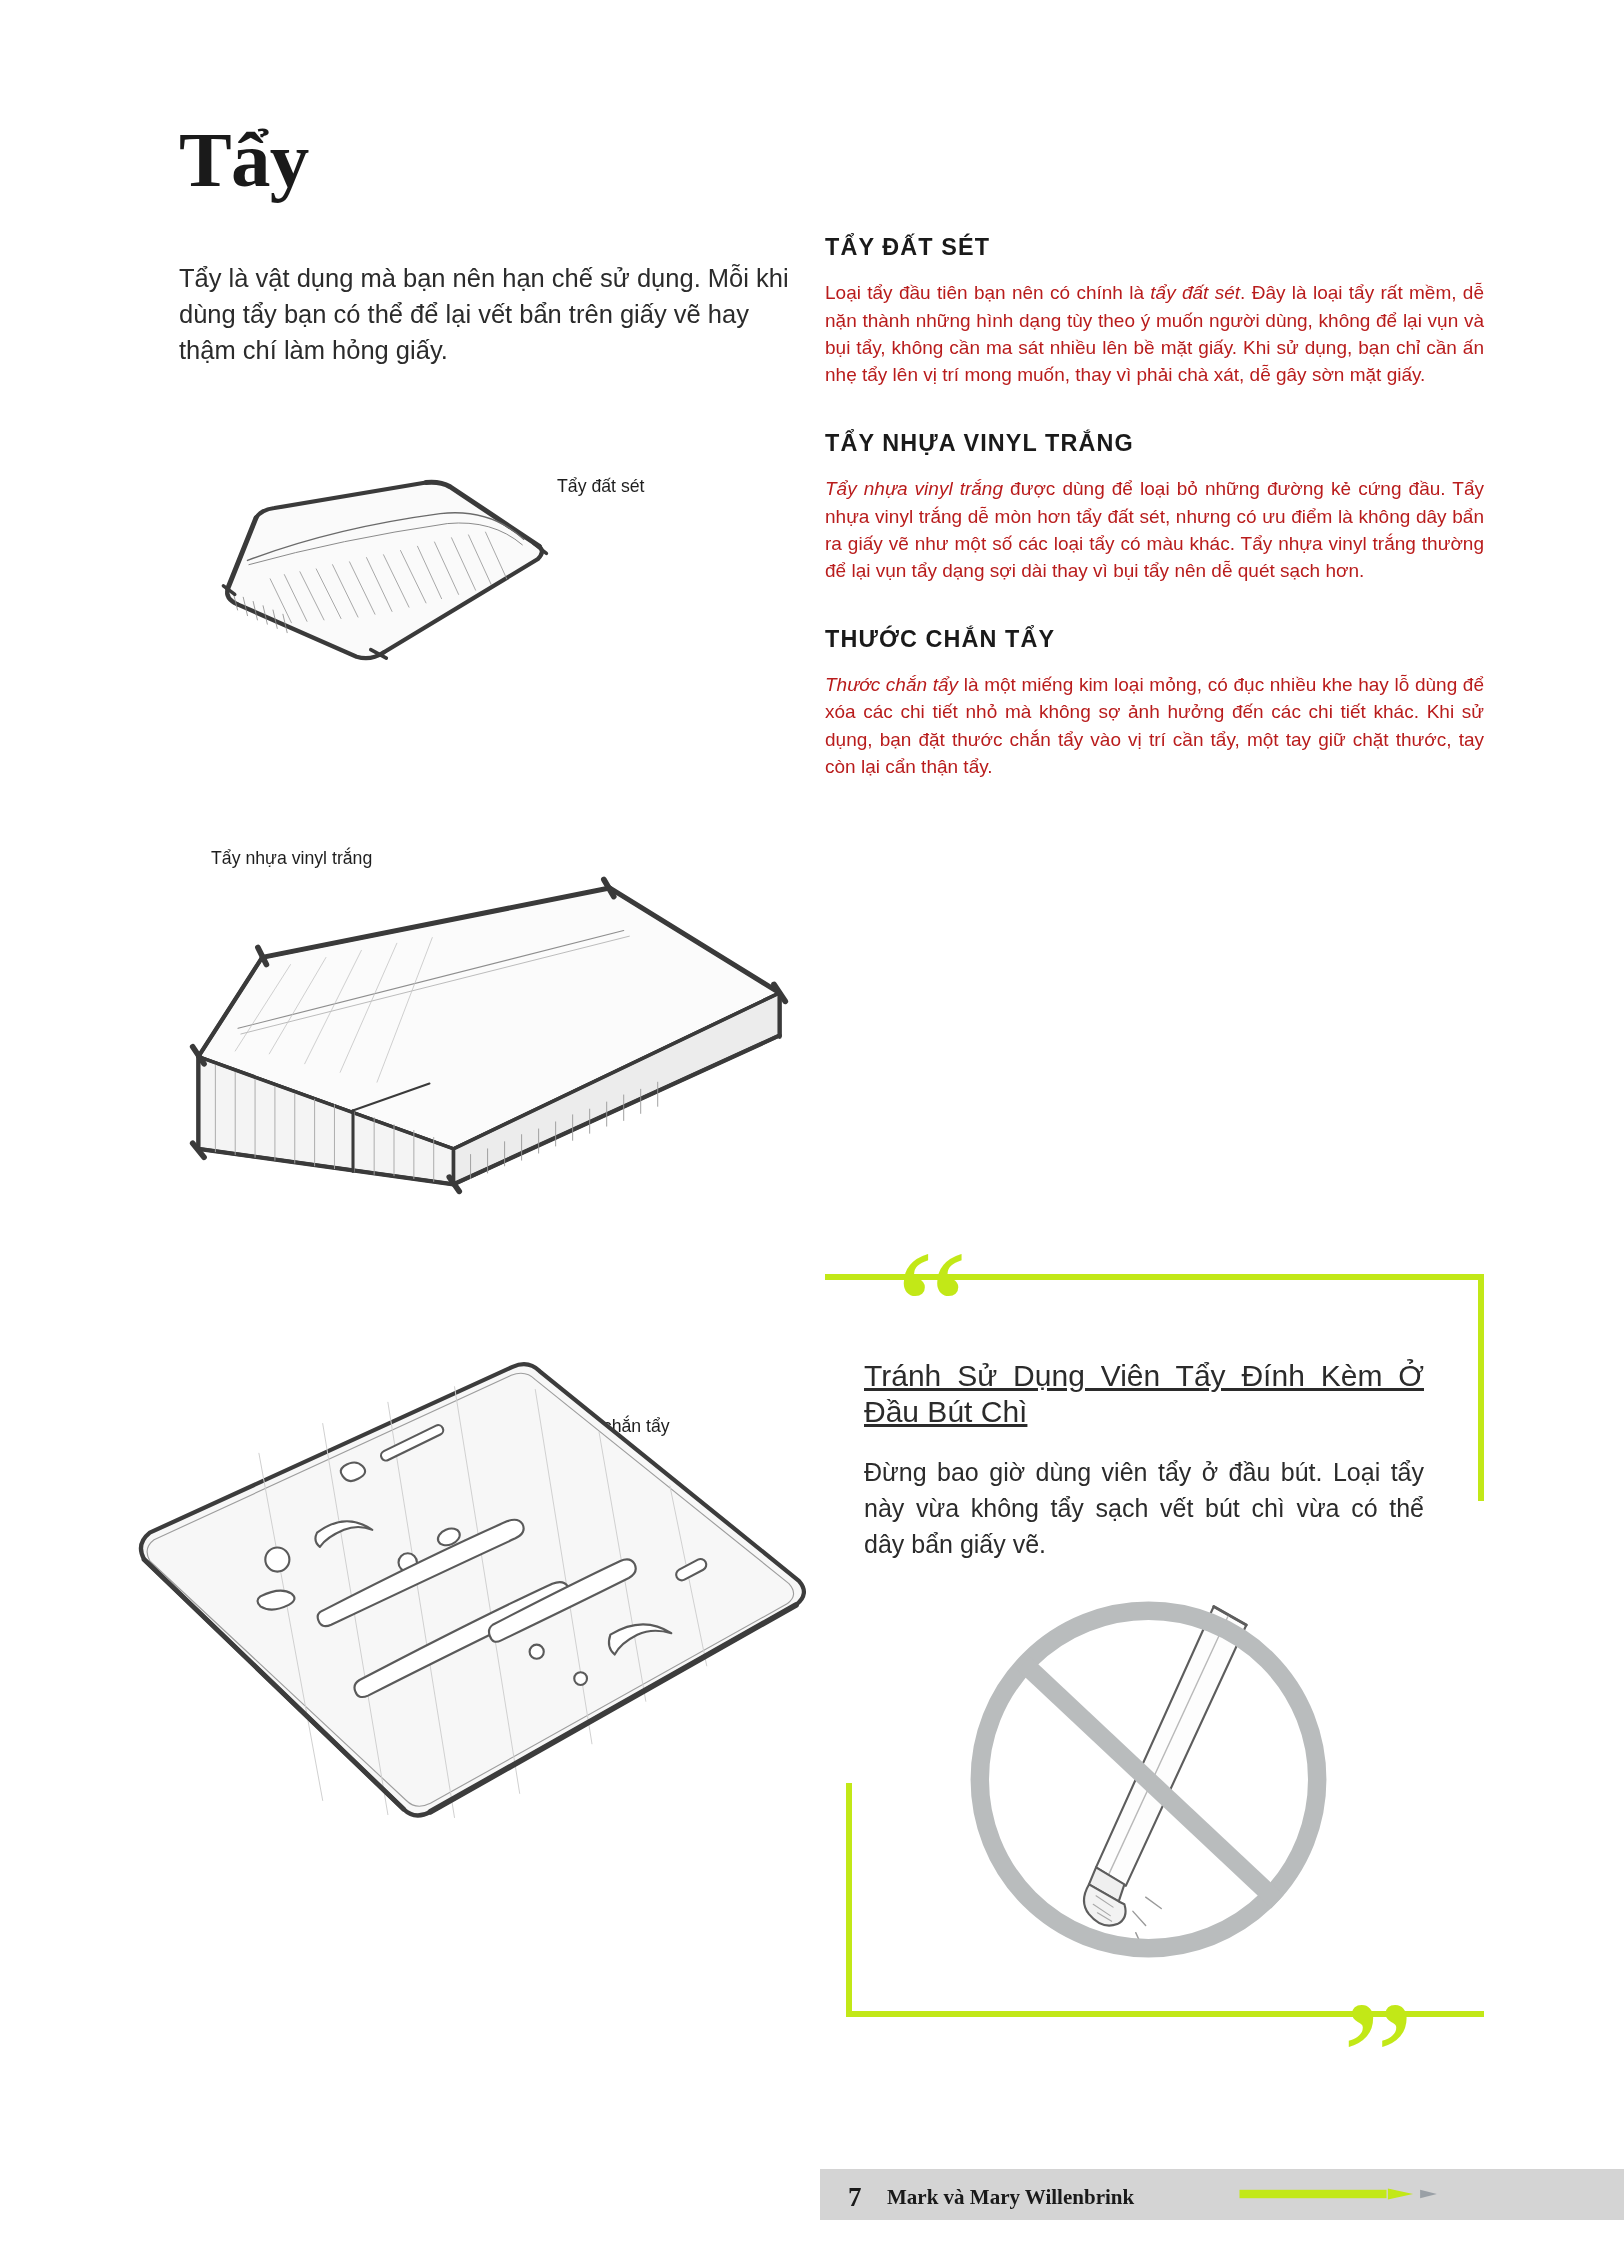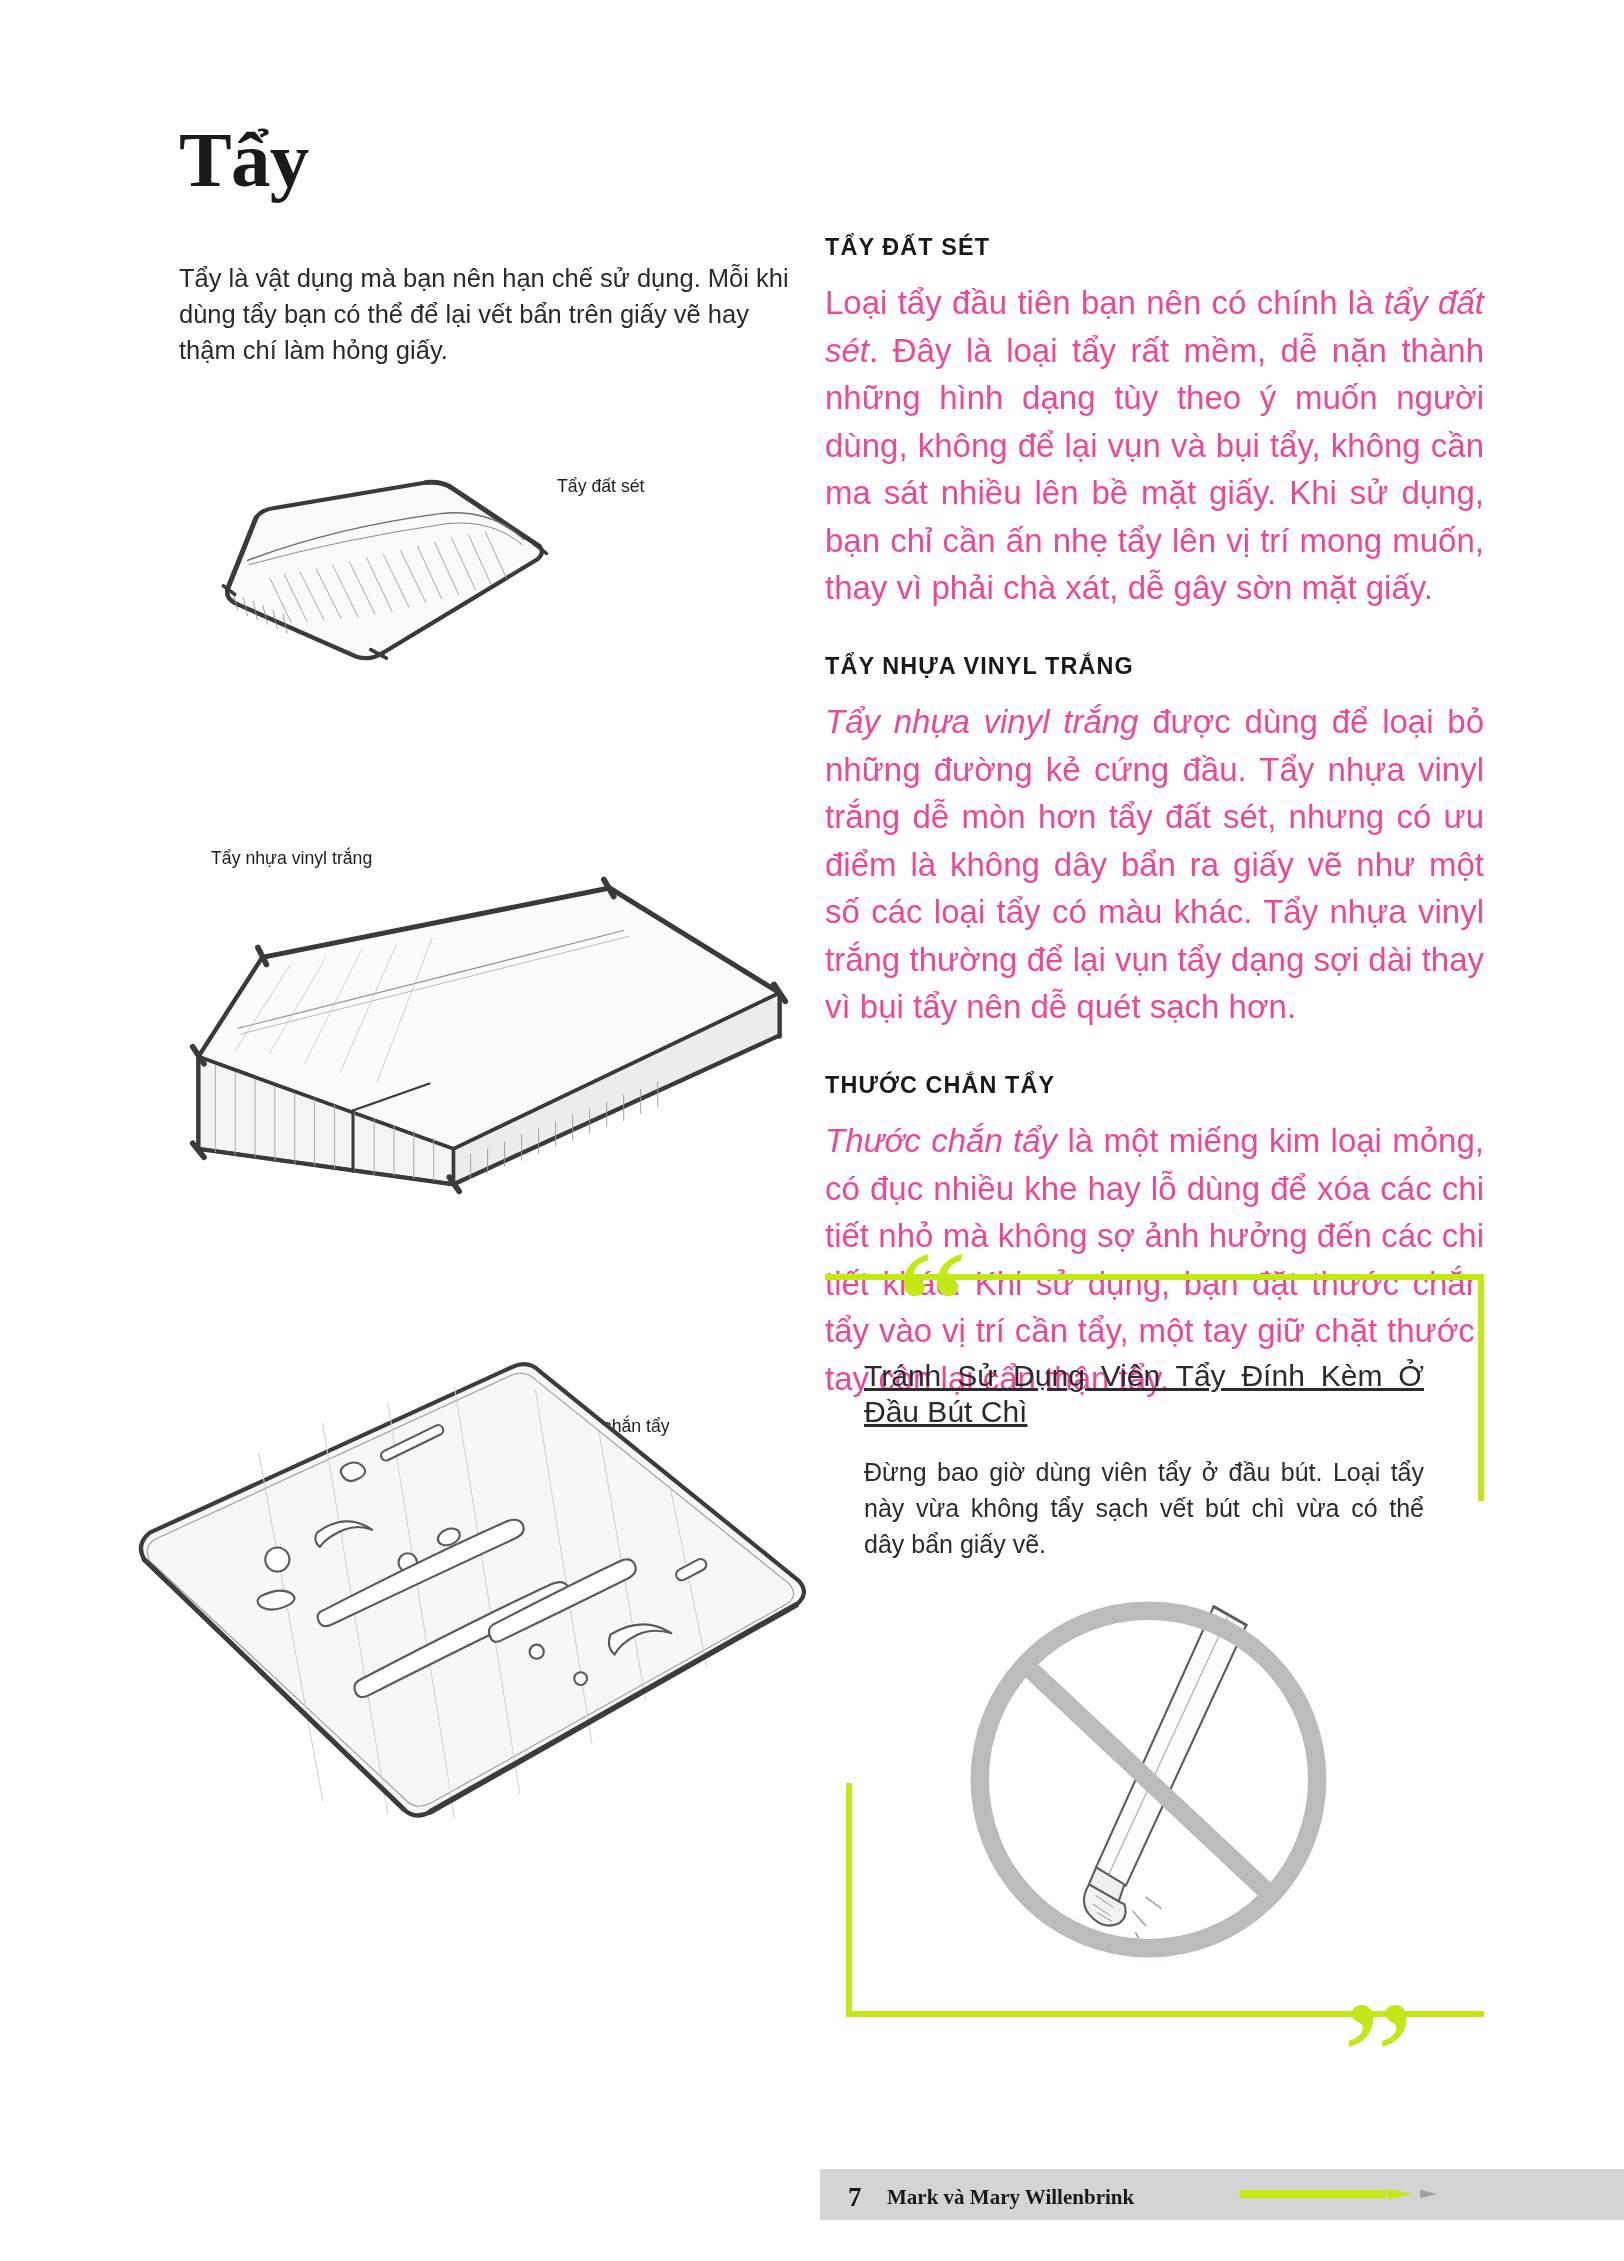--- a/index.html
+++ b/index.html
@@ -50,24 +50,24 @@
     width: 659px;
   }
   .sec-head {
     font-size: 23.4px;
     font-weight: bold;
     letter-spacing: 1.1px;
     color: #1a1a1a;
     margin: 0 0 18.4px 0;
   }
   .sec-body {
-    font-size: 33px;
+    font-size: 19px;
     line-height: 1.44;
     text-align: justify;
-    color: #ec4899;
+    color: #b91c1c;
     margin: 16px 0 41px 0;
   }
   .sec-body em { font-style: italic; }
   .sec-head.spaced { margin-top: 2.8px; }
 
   
   .caption {
     position: absolute;
     font-size: 17.7px;
     color: #1e1e1e;

